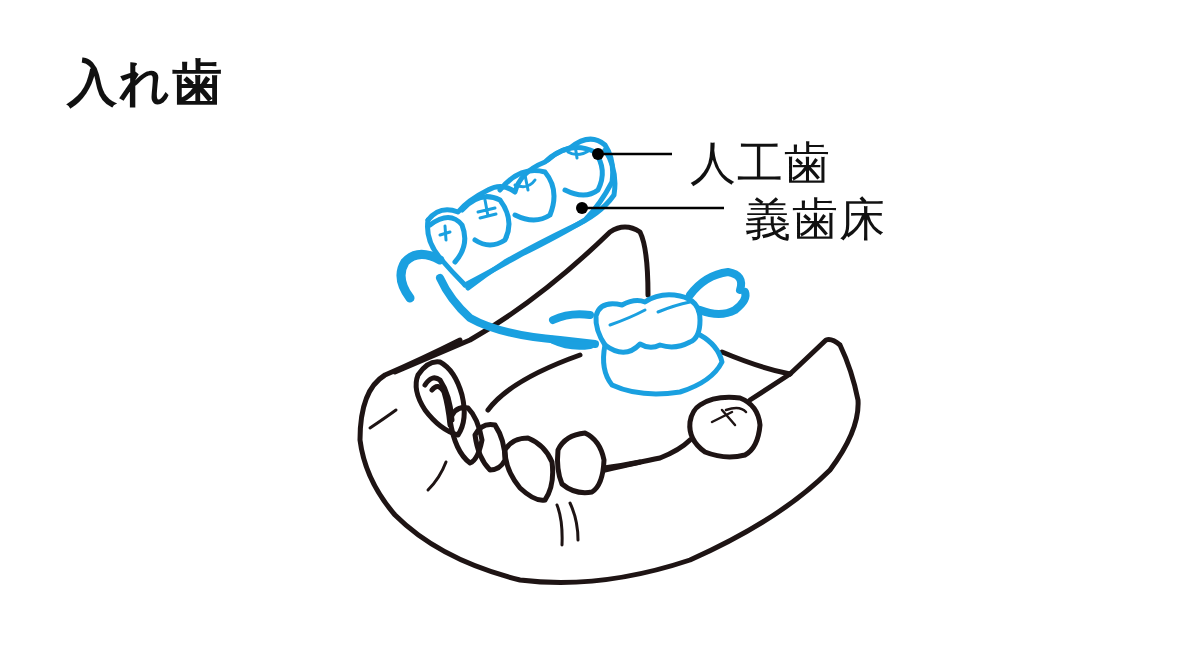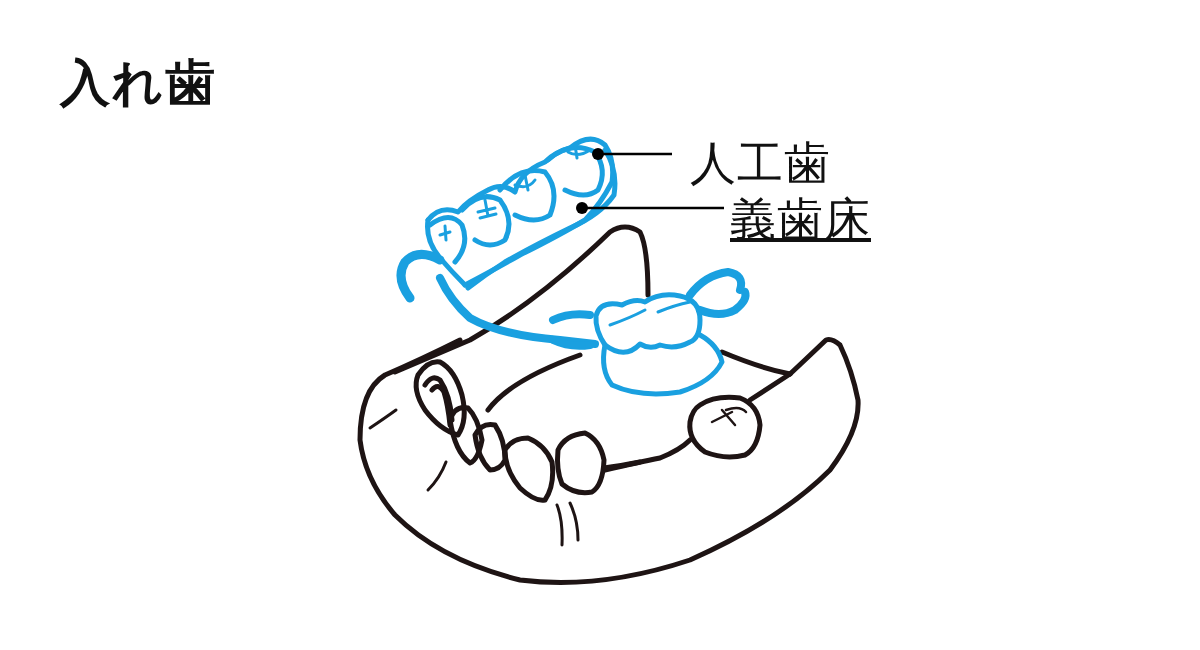--- a/index.html
+++ b/index.html
@@ -1,22 +1,22 @@
 <!DOCTYPE html>
 <html><head>
   <meta charset="utf-8">
   <style>
     html, body { margin: 0; padding: 0; background: #ffffff; }
     body { width: 1200px; height: 650px; position: relative; overflow: hidden;
            font-family: "DejaVu Sans", "Liberation Sans", sans-serif; }
-    .title { position: absolute; left: 60px; top: 58px; font-size: 50px; font-weight: bold;
+    .title { position: absolute; left: 67px; top: 58px; font-size: 50px; font-weight: bold;
              color: #111; letter-spacing: 2px; line-height: 1; }
     .label { position: absolute; font-size: 46px; color: #111; line-height: 1; letter-spacing: 1px; }
     .label-artificial { left: 690px; top: 140px; }
-    .label-base { left: 730px; top: 196px; text-decoration: underline; }
+    .label-base { left: 745px; top: 196px; }
     svg.diagram { position: absolute; left: 0; top: 0; }
   </style>
 </head>
 <body>
 
 <div class="title">入れ歯</div>
 
 <svg class="diagram" width="1200" height="650" viewBox="0 0 1200 650" xmlns="http://www.w3.org/2000/svg">
 
   <g fill="none" stroke="#1e1414" stroke-width="5" stroke-linecap="round" stroke-linejoin="round">

